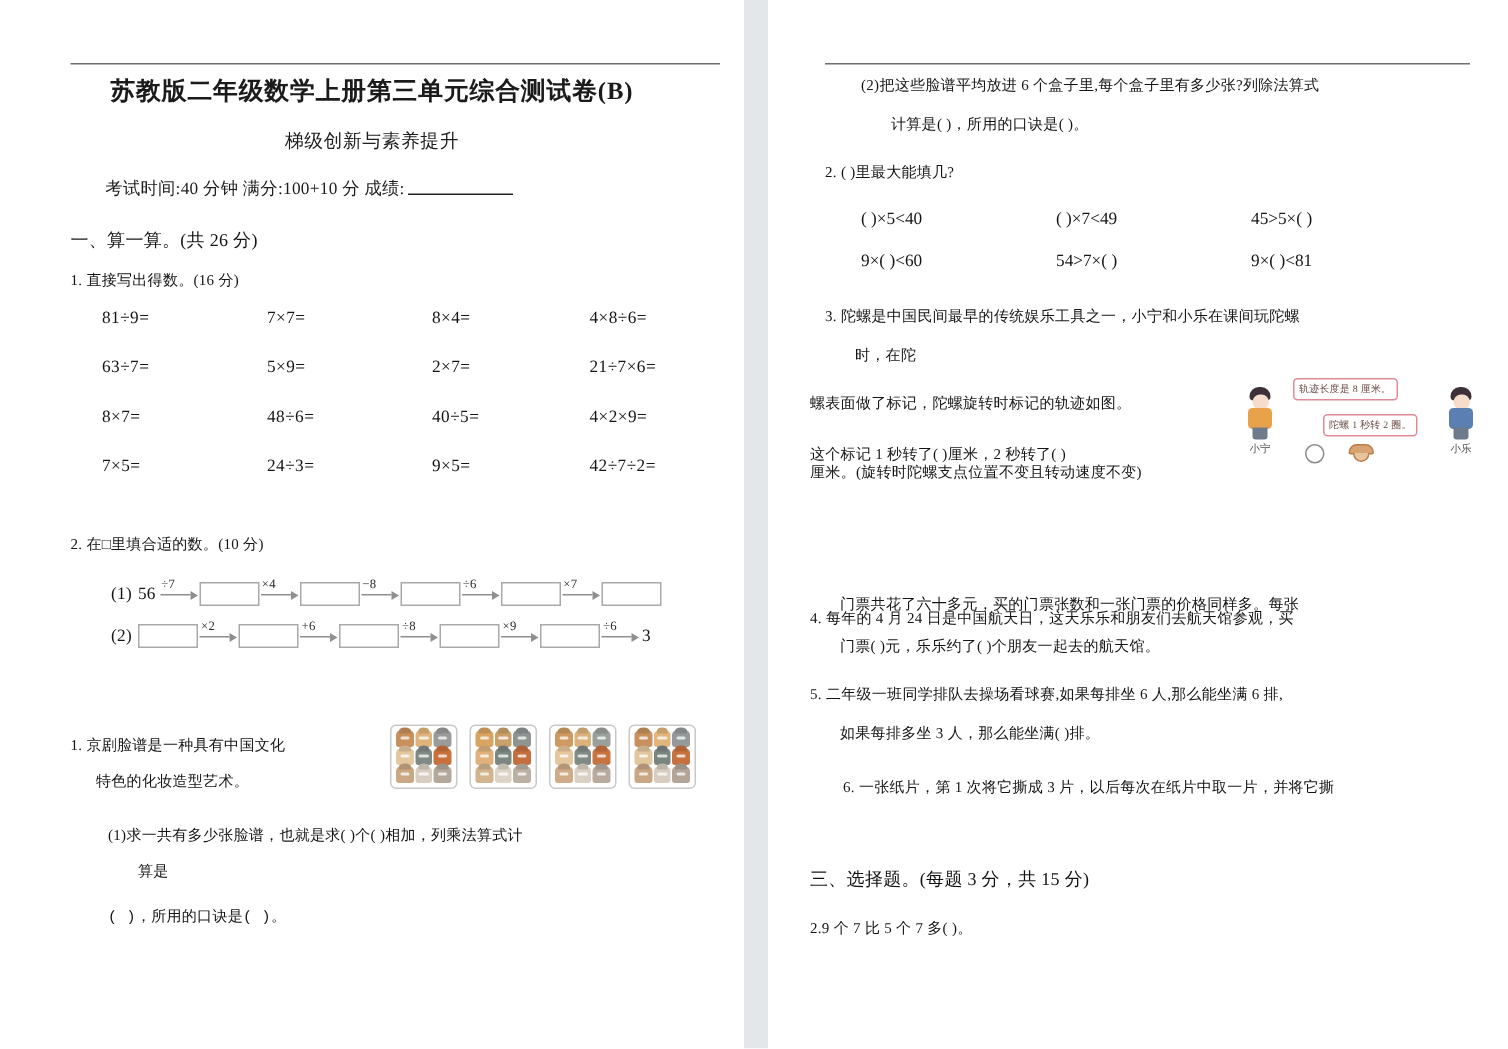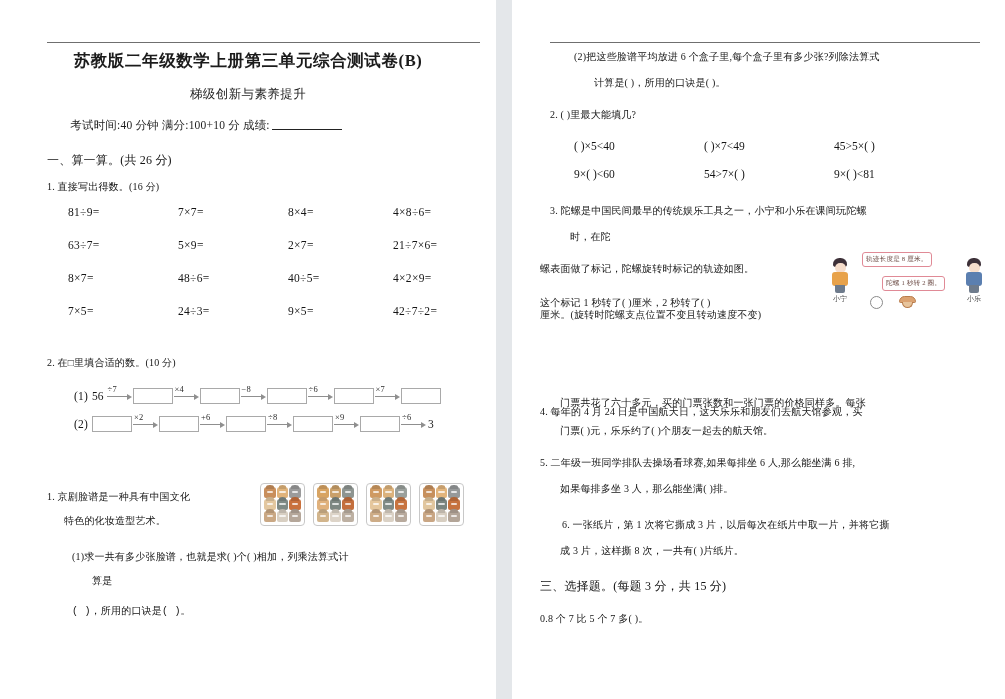--- a/index.html
+++ b/index.html
@@ -374,21 +374,20 @@
     </div>
 
     <div class="q-line" style="left:28px; top:368px;margin-top:37px;">4. 每年的 4 月 24 日是中国航天日，这天乐乐和朋友们去航天馆参观，买</div>
     <div class="q-line" style="left:48px; top:424px;">门票(    )元，乐乐约了(    )个朋友一起去的航天馆。</div>
     <div class="q-line" style="left:48px; top:396px;">门票共花了六十多元，买的门票张数和一张门票的价格同样多。每张</div>
 
     <div class="q-line" style="left:28px; top:456px;">5. 二年级一班同学排队去操场看球赛,如果每排坐 6 人,那么能坐满 6 排,</div>
     <div class="q-line" style="left:48px; top:482px;">如果每排多坐 3 人，那么能坐满(    )排。</div>
 
     <div class="q-line" style="left:28px; top:518px;margin-left:22px;">6. 一张纸片，第 1 次将它撕成 3 片，以后每次在纸片中取一片，并将它撕</div>
-    <div class="q-line" style="left:48px; top:544px;">成 3 片，这样撕 8 次，一共有(    )片纸片。</div>
 
     <div class="sec-head" style="left:28px; top:578px;">三、选择题。(每题 3 分，共 15 分)</div>
 
-    <div class="q-line" style="left:28px; top:612px;">0.8 个 7 比 5 个 7 多(    )。</div>
+    <div class="q-line" style="left:28px; top:612px;">2.9 个 7 比 5 个 7 多(    )。</div>
 
   </div>
 
 </div>
 
 </body></html>

